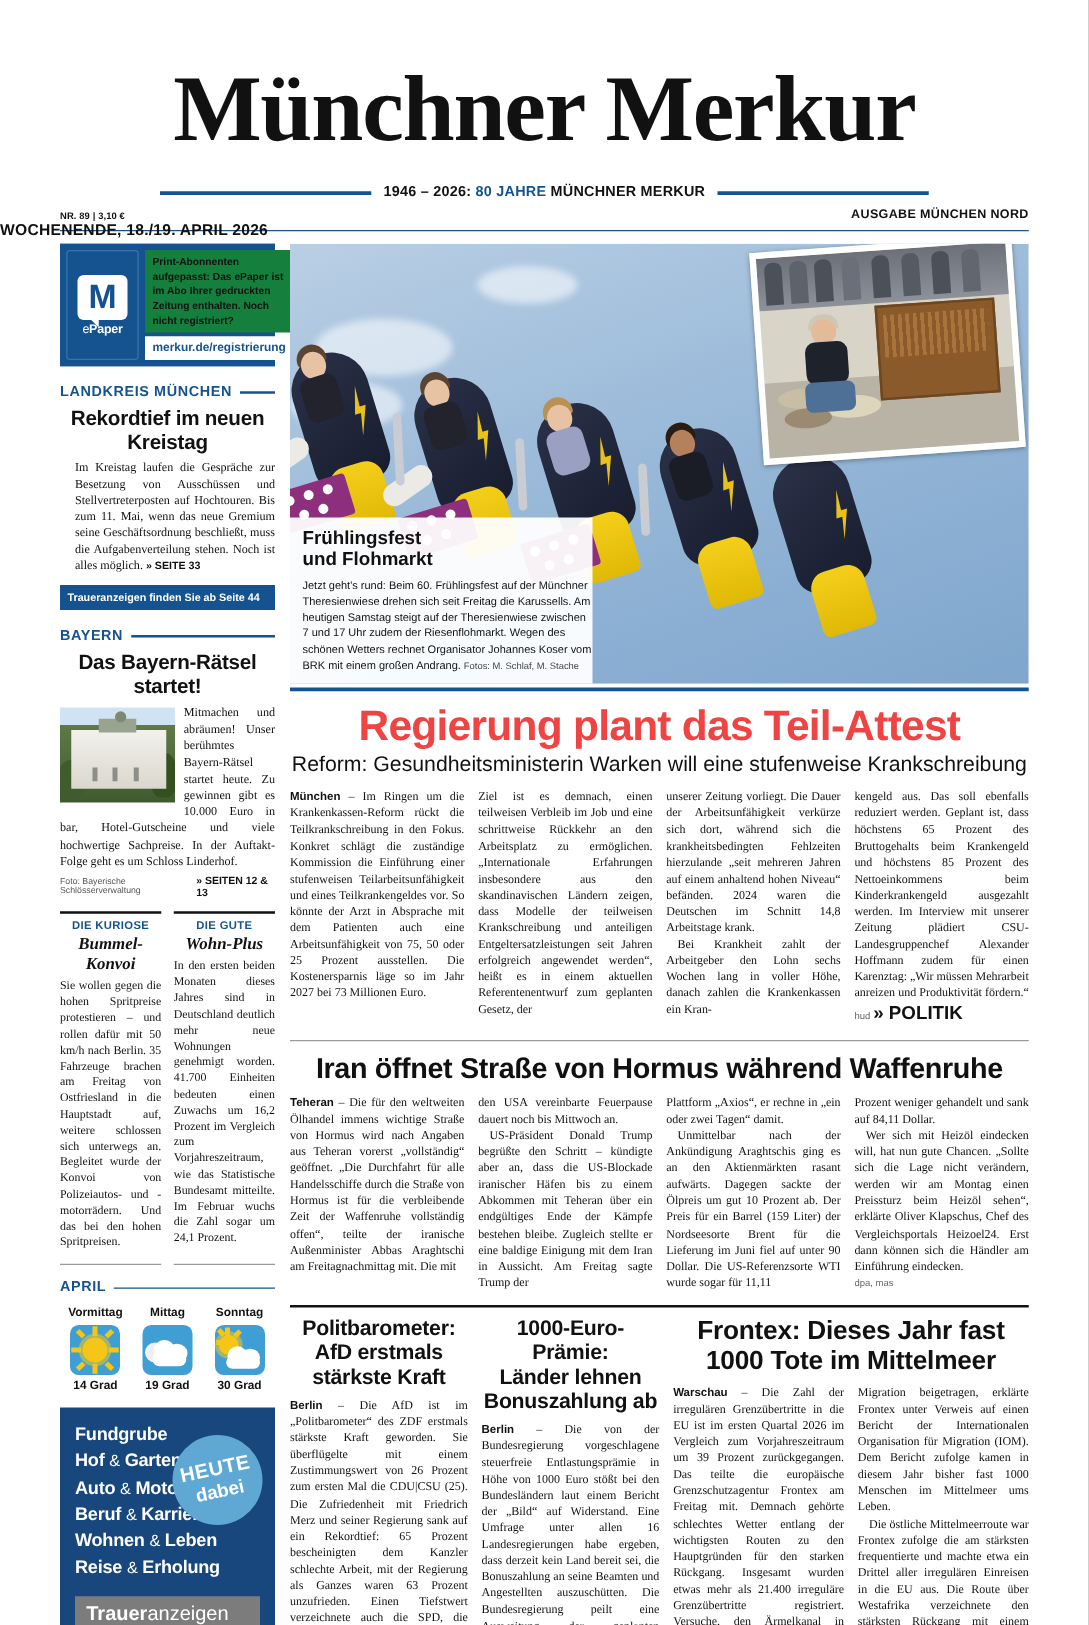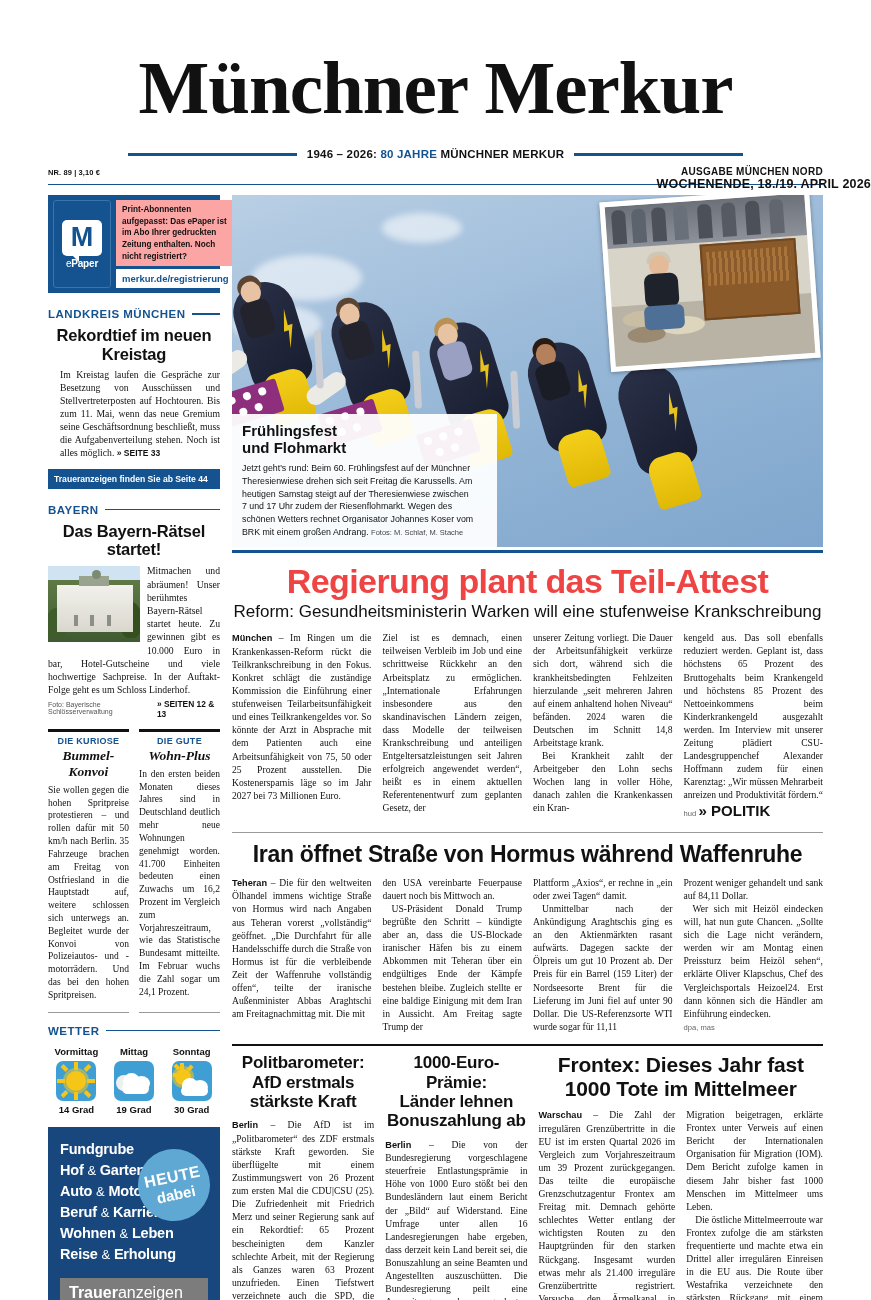--- a/index.html
+++ b/index.html
@@ -26,21 +26,21 @@
     letter-spacing:0.2px;
   }
   .anniv-text .blue{color:#14538f;}
   .anniv-text .reg{font-weight:700;}
   .issue-row{
     display:flex;align-items:flex-end;justify-content:space-between;
     padding:6px 48px 0 48px;
   }
   .issue-left{font-size:7.5px;font-weight:700;color:#111;letter-spacing:0.1px;}
   .issue-center{
-    position:absolute;left:0;right:0;text-align:right;
+    position:absolute;left:0;right:0;text-align:left;
     font-size:12.5px;font-weight:700;color:#111;letter-spacing:0.2px;
   }
   .issue-right{font-size:10px;font-weight:700;color:#111;letter-spacing:0.3px;}
   .issue-wrap{position:relative;}
   .rule-top{height:1px;background:#14538f;margin:7px 48px 0 48px;}
 
   
   .body-grid{display:flex;padding:10px 48px 0 48px;gap:12px;}
   .col-left{width:172px;flex:none;}
   .col-main{flex:1;}
@@ -63,21 +63,21 @@
   .ep-bubble:after{
     content:"";position:absolute;bottom:-6px;left:9px;
     border-left:8px solid transparent;border-right:0 solid transparent;
     border-top:8px solid #fff;
   }
   .ep-m{font-family:"Liberation Sans",sans-serif;font-weight:700;font-size:27px;color:#14538f;line-height:1;}
   .ep-word{font-size:10px;font-weight:700;color:#fff;letter-spacing:-0.2px;}
   .ep-word .light{font-weight:400;}
   .epaper-right{flex:1;display:flex;flex-direction:column;gap:3px;}
   .ep-text{
-    background:#fca5a5;padding:4px 6px;font-size:8.2px;font-weight:700;
+    background:#15803d;padding:4px 6px;font-size:8.2px;font-weight:700;
     line-height:1.42;color:#111;flex:1;
   }
   .ep-url{
     background:#fff;padding:4px 6px;font-size:9.5px;font-weight:700;color:#14538f;
   }
 
   
   .kicker-row{display:flex;align-items:center;gap:6px;margin-top:15px;}
   .kicker{font-size:11.5px;font-weight:700;color:#14538f;letter-spacing:0.5px;white-space:nowrap;}
   .kicker-rule{flex:1;height:1.5px;background:#14538f;}
@@ -233,21 +233,21 @@
   .desk .lid{position:absolute;left:4px;right:4px;top:6px;height:34px;background:repeating-linear-gradient(90deg,#a9743c 0 3px,#8a5a2b 3px 6px);}
   .stool{position:absolute;border-radius:50%;background:#c9bda4;border:2px solid #a39madd;}
   .woman{position:absolute;left:28px;top:52px;width:46px;height:74px;}
   .woman .hd{position:absolute;left:12px;top:0;width:20px;height:20px;border-radius:50%;background:#e3bb98;}
   .woman .cap{position:absolute;left:10px;top:-4px;width:24px;height:12px;border-radius:10px 10px 0 0;background:#cfc6b4;}
   .woman .bd{position:absolute;left:6px;top:18px;width:34px;height:34px;border-radius:8px;background:#1d222b;}
   .woman .lg{position:absolute;left:4px;top:50px;width:40px;height:24px;border-radius:6px;background:#4e6f96;}
 
   .caption-box{
     position:absolute;left:0;bottom:0;width:232px;background:rgba(255,255,255,0.94);
-    padding:9px 23px 8px 10px;
+    padding:9px 0 8px 10px;
   }
   .cap-head{font-size:15px;font-weight:700;line-height:1.13;color:#111;}
   .cap-body{font-size:8.8px;line-height:1.46;color:#111;margin-top:5px;}
   .cap-credit{font-size:7.5px;color:#444;}
   .photo-rule{height:2.5px;background:#14538f;margin-top:3px;}
 
   
   .lead-head{
     font-size:34px;font-weight:700;text-align:center;color:#ef4444;
     margin-top:11px;letter-spacing:-0.6px;line-height:1.04;
@@ -371,21 +371,21 @@
       <div class="mini-wrap" style="margin-top:4px">
         <div class="mini">
             <div class="mini-botrule"></div>
           </div>
         <div class="mini">
             <div class="mini-botrule"></div>
           </div>
       </div>
 
       <div class="kicker-row" style="margin-top:12px">
-        <div class="kicker">WETTER</div>
+        <div class="kicker">APRIL</div>
         <div class="kicker-rule"></div>
       </div>
       <div class="wetter-row">
         <div class="w-cell">
           <div class="w-day">Vormittag</div>
           <div class="w-icon">
             <div class="ray" style="left:18px;top:1px;width:4px;height:8px"></div>
             <div class="ray" style="left:18px;bottom:1px;width:4px;height:8px"></div>
             <div class="ray" style="top:18px;left:1px;width:8px;height:4px"></div>
             <div class="ray" style="top:18px;right:1px;width:8px;height:4px"></div>

